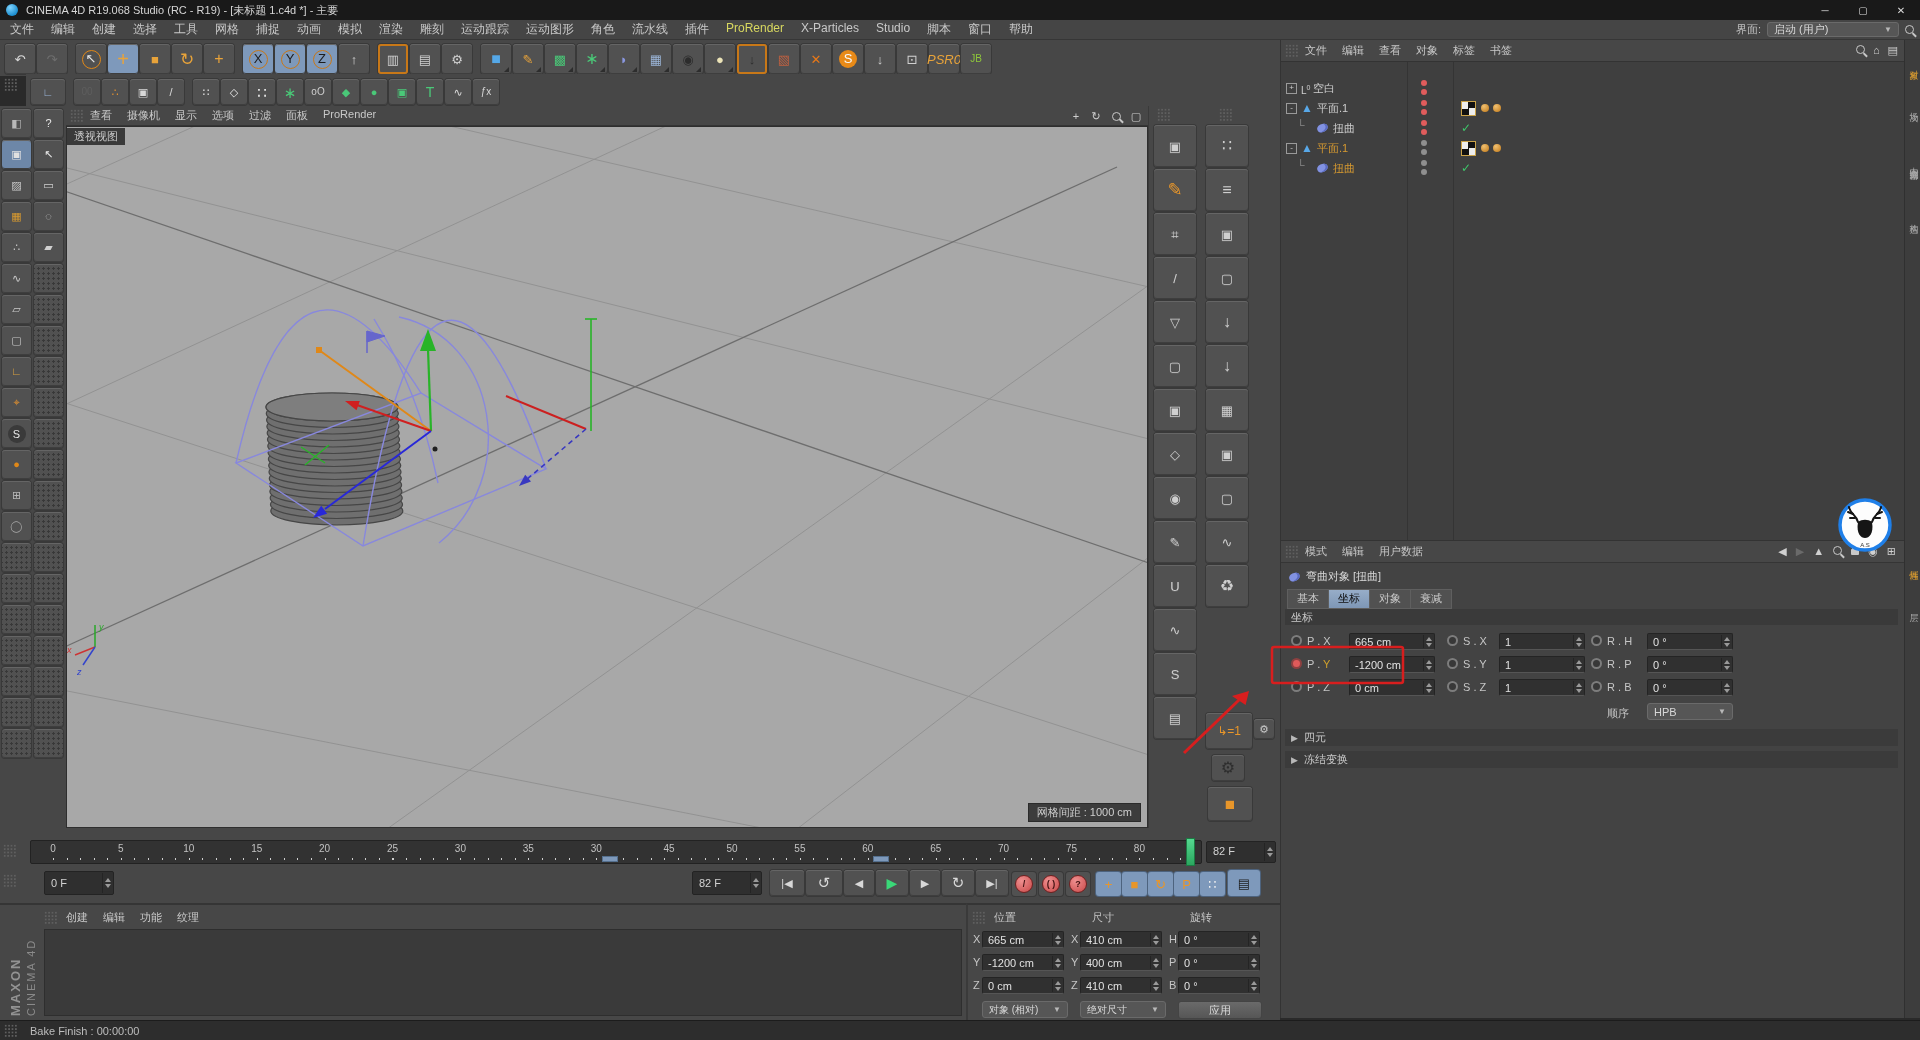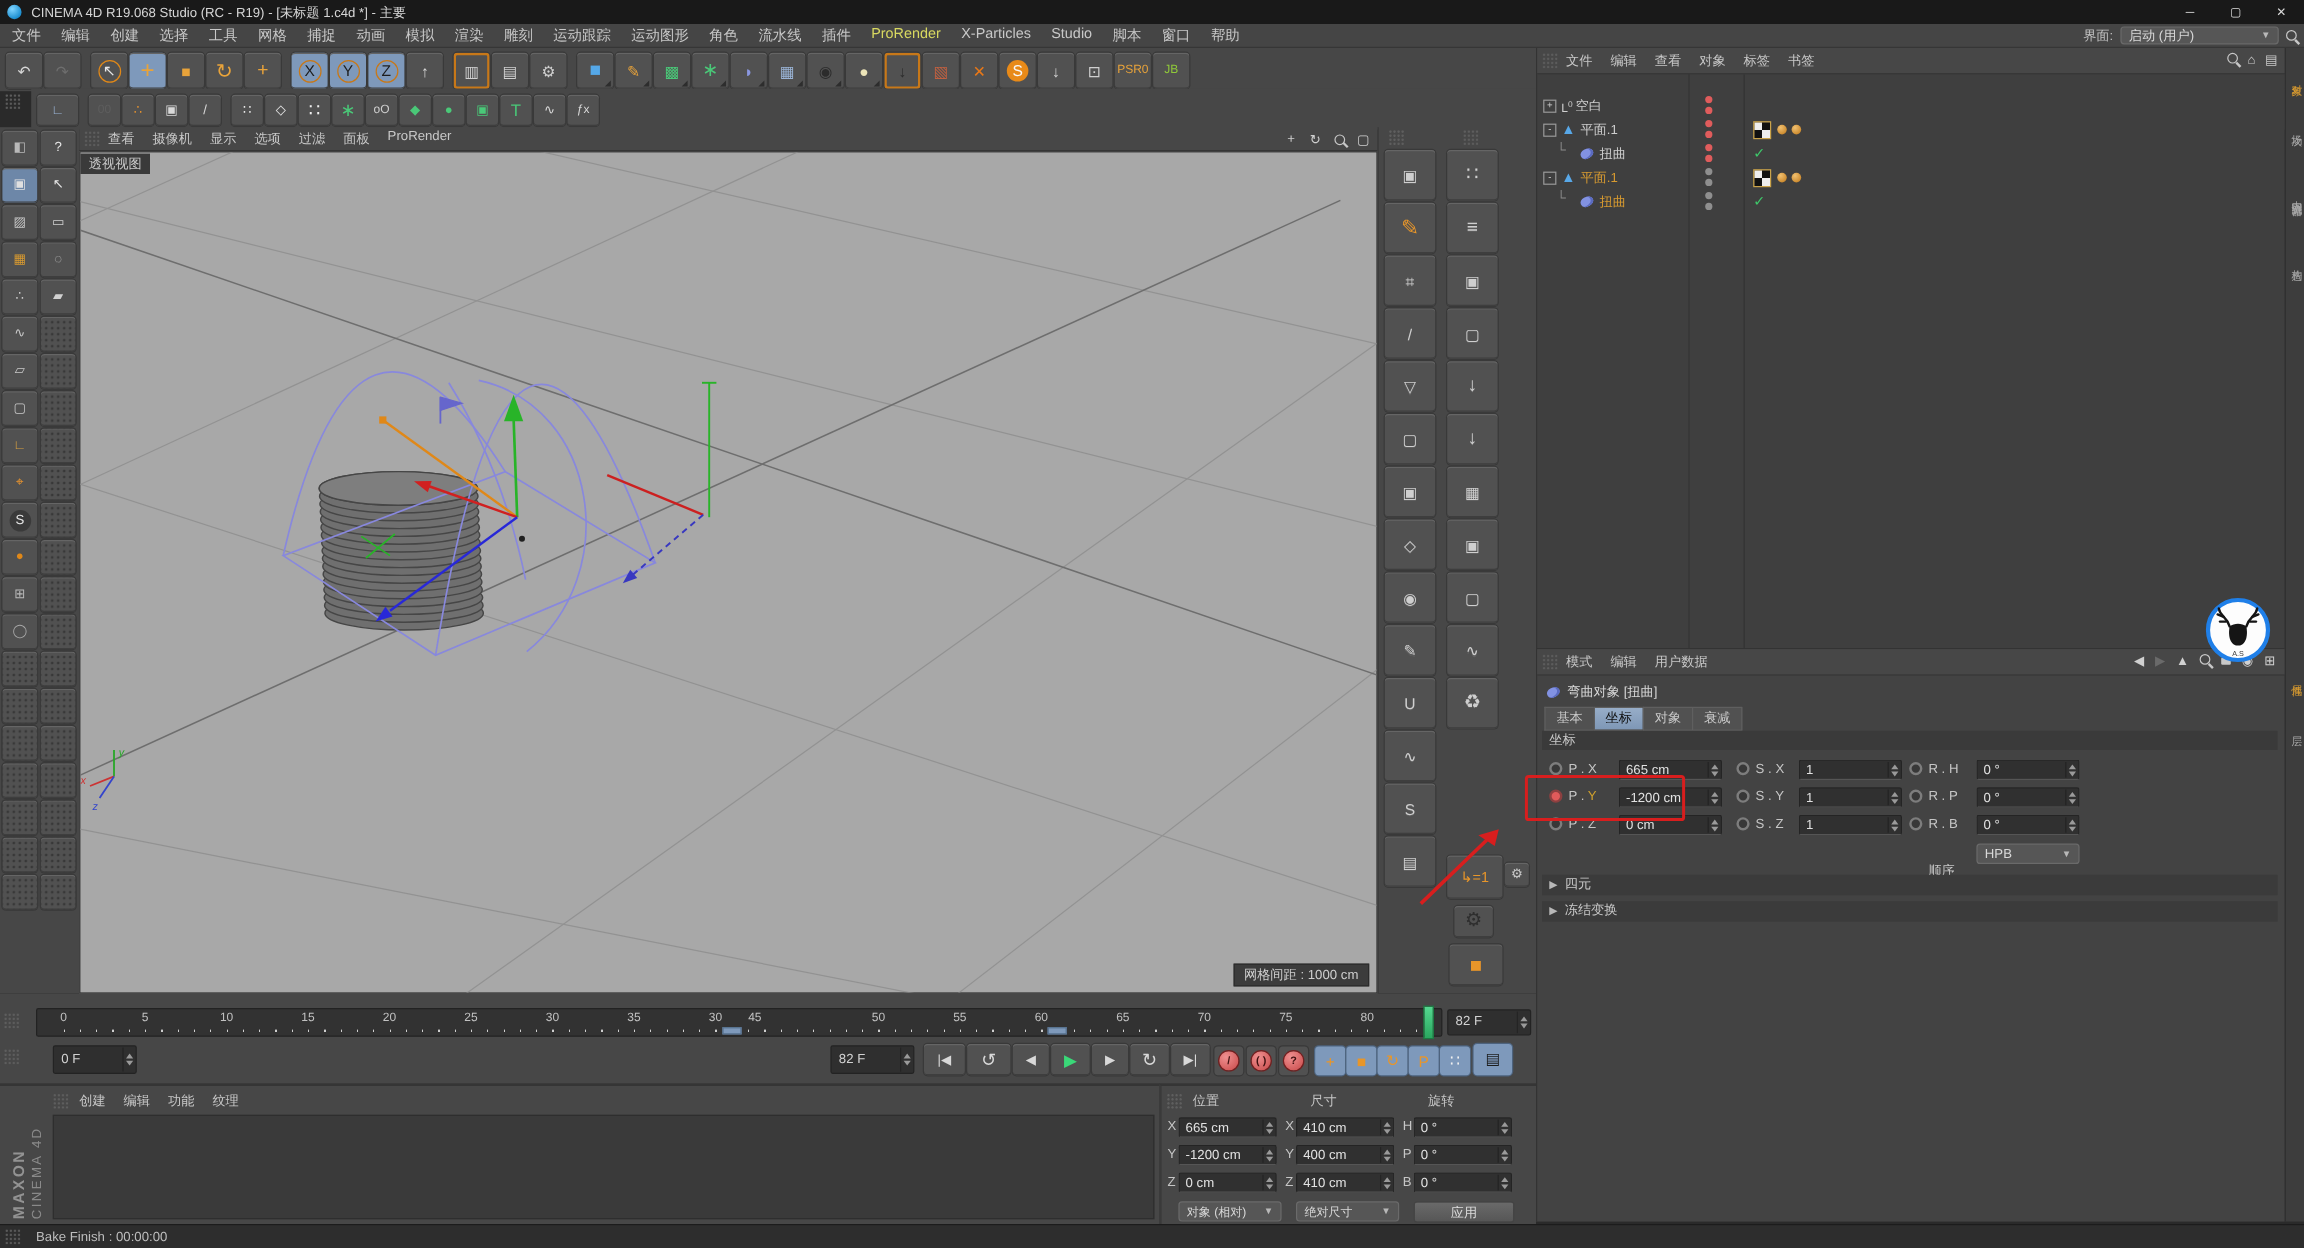--- a/index.html
+++ b/index.html
@@ -257,21 +257,21 @@
     <div class="tile" style="width: 30px; height: 30px;">
       <span class="g round" style="color: rgb(248, 248, 248); font-size: 13px; background: rgb(232, 138, 24);">S</span>
     </div>
     <div class="tile" style="width: 30px; height: 30px;">
       <span class="g" style="color: rgb(208, 208, 208); font-size: 13px;">↓</span>
     </div>
     <div class="tile" style="width: 30px; height: 30px;">
       <span class="g" style="color: rgb(208, 208, 208); font-size: 13px;">⊡</span>
     </div>
     <div class="tile" style="width: 30px; height: 30px;">
-      <span class="g" style="color: rgb(232, 163, 58); font-size: 10px;">PSR0</span>
+      <span class="g" style="color: rgb(232, 163, 58); font-size: 13px; font-style: italic;">PSR0</span>
     </div>
     <div class="tile" style="width: 30px; height: 30px;">
       <span class="g" style="color: rgb(143, 200, 58); font-size: 10px;">JB</span>
     </div>
   </div>
 <div id="toolbar2" class="abs tbar" style="left:26px;top:74px;width:1894px;height:32px;background:#474747;">
     <div class="tile" style="width: 34px; height: 26px;">
       <span class="g" style="color: rgb(154, 180, 214); font-size: 11px;">∟</span>
     </div>
     <div class="tsep"></div>
@@ -785,21 +785,21 @@
       </div>
       <div class="radio" style="left: 310px; top: 140px;"></div>
       <div class="flabel" style="left: 326px; top: 140px;"><span>R . </span><span>B</span></div>
       <div class="fld" style="left: 366px; top: 138px; width: 86px;">
         <span class="v">0 °</span>
         <span class="spin">
           <i class="up"></i>
           <i class="dn"></i>
         </span>
       </div>
-      <div class="flabel" style="left: 326px; top: 177px;">顺序</div>
+      <div class="flabel" style="left: 326px; top: 165px;">顺序</div>
       <div class="dd" style="position: absolute; left: 366px; top: 162px; width: 86px; height: 17px;">
         <span>HPB</span>
         <span class="caret">▼</span>
       </div>
     </div>
   <div id="amgroups">
       <div class="grp" style="top: 188px;"><span class="tri">▶</span><span>四元</span></div>
       <div class="grp" style="top: 210px;"><span class="tri">▶</span><span>冻结变换</span></div>
     </div>
 </div>
@@ -820,21 +820,21 @@
     <div id="framedots"></div>
   <span class="tick" style="left: 22px;">0</span>
       <span class="tick" style="left: 89.9px;">5</span>
       <span class="tick" style="left: 157.8px;">10</span>
       <span class="tick" style="left: 225.7px;">15</span>
       <span class="tick" style="left: 293.6px;">20</span>
       <span class="tick" style="left: 361.5px;">25</span>
       <span class="tick" style="left: 429.4px;">30</span>
       <span class="tick" style="left: 497.3px;">35</span>
       <span class="tick" style="left: 565.2px;">30</span>
-      <span class="tick" style="left: 598px; text-align: center;">45</span>
+      <span class="tick" style="left: 638px; text-align: center;">45</span>
       <span class="tick" style="left: 701px;">50</span>
       <span class="tick" style="left: 768.9px;">55</span>
       <span class="tick" style="left: 836.8px;">60</span>
       <span class="tick" style="left: 904.7px;">65</span>
       <span class="tick" style="left: 972.6px;">70</span>
       <span class="tick" style="left: 1040.5px;">75</span>
       <span class="tick" style="left: 1108.4px;">80</span>
       <span class="kmark" style="left: 570.78px;"></span>
       <span class="kmark" style="left: 842.38px;"></span>
     </div>

